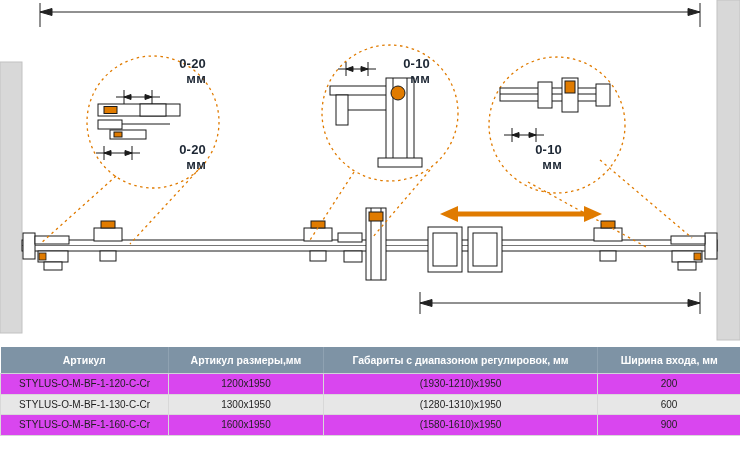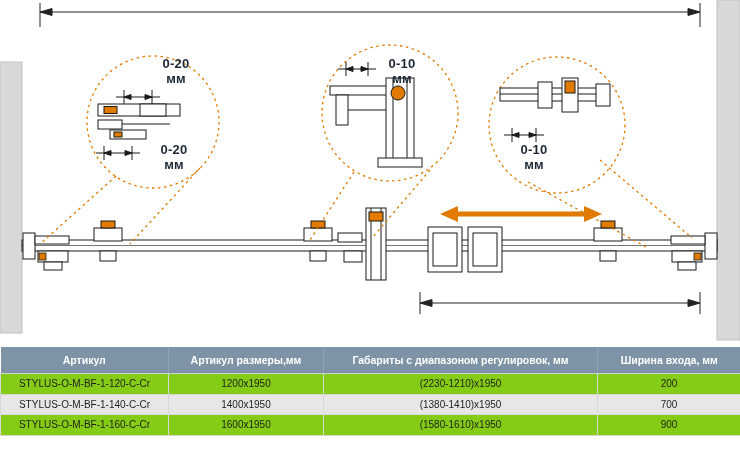--- a/index.html
+++ b/index.html
@@ -1,30 +1,30 @@
 <!DOCTYPE html>
 <html><head>
 <meta charset="utf-8">
 <style>
   html,body{margin:0;padding:0;background:#ffffff;}
   .stage{position:relative;width:740px;height:472px;background:#ffffff;
          font-family:"Liberation Sans",sans-serif;overflow:hidden;}
   .stage svg{position:absolute;left:0;top:0;display:block;}
   .dim-text{position:absolute;text-align:center;color:#1d2734;font-weight:bold;
             font-size:13px;line-height:15px;letter-spacing:0.2px;}
-  .dim-text span{display:block;}
+  .dim-text span{display:block;text-align:right;}
   .table-wrap{position:absolute;left:0;top:347px;width:740px;height:122px;}
   table{border-collapse:collapse;width:740px;table-layout:fixed;
         font-family:"Liberation Sans",sans-serif;}
   thead th{background:#7e93a5;color:#ffffff;font-size:10.5px;font-weight:bold;
            height:26px;padding:0 4px;border-right:1px solid #8fa2b2;
            border-bottom:1px solid #cfd4d9;overflow:hidden;white-space:nowrap;}
   thead th:last-child{border-right:none;}
   tbody td{height:19.6px;font-size:10px;color:#1e1e1e;text-align:center;
-           padding:0 4px;border:1px solid #d8d8d8;background:#84cc16;
+           padding:0 4px;border:1px solid #d8d8d8;background:#d946ef;
            overflow:hidden;white-space:nowrap;}
   tbody tr:nth-child(even) td{background:#e7e7e7;}
 </style>
 </head>
 <body>
 
 <div class="stage">
 
   <svg width="740" height="347" viewBox="0 0 740 347">
 
@@ -201,31 +201,31 @@
           <th>Артикул</th>
           <th>Артикул размеры,мм</th>
           <th>Габариты с диапазоном регулировок, мм</th>
           <th>Ширина входа, мм</th>
         </tr>
       </thead>
       <tbody>
   <tr>
     <td>STYLUS-O-M-BF-1-120-C-Cr</td>
     <td>1200x1950</td>
-    <td>(2230-1210)x1950</td>
+    <td>(1930-1210)x1950</td>
     <td>200</td>
   </tr>
 
-
   <tr>
-    <td>STYLUS-O-M-BF-1-140-C-Cr</td>
-    <td>1400x1950</td>
-    <td>(1380-1410)x1950</td>
-    <td>700</td>
+    <td>STYLUS-O-M-BF-1-130-C-Cr</td>
+    <td>1300x1950</td>
+    <td>(1280-1310)x1950</td>
+    <td>600</td>
   </tr>
+
 
 
   <tr>
     <td>STYLUS-O-M-BF-1-160-C-Cr</td>
     <td>1600x1950</td>
     <td>(1580-1610)x1950</td>
     <td>900</td>
   </tr>
 </tbody>
     </table>

